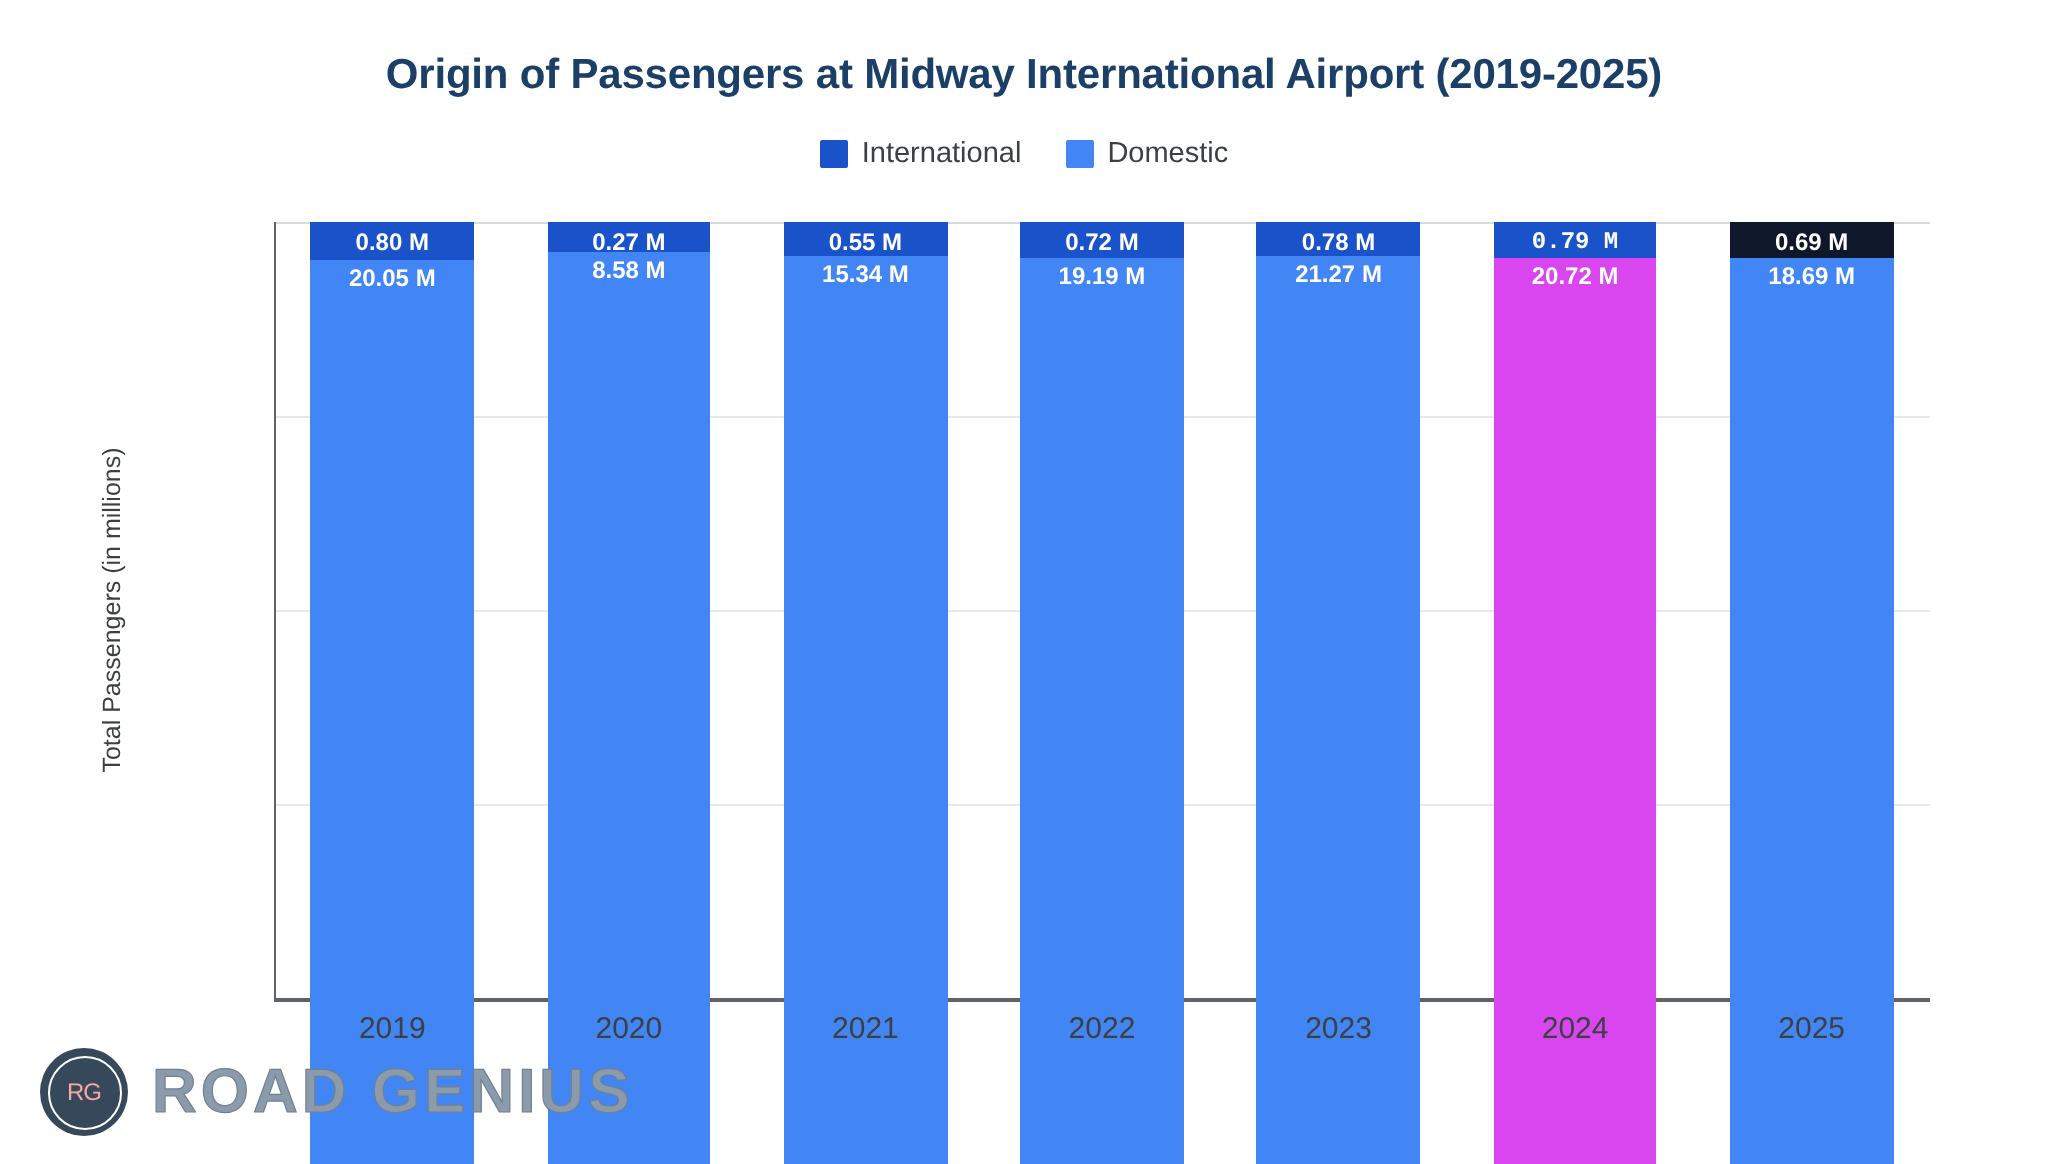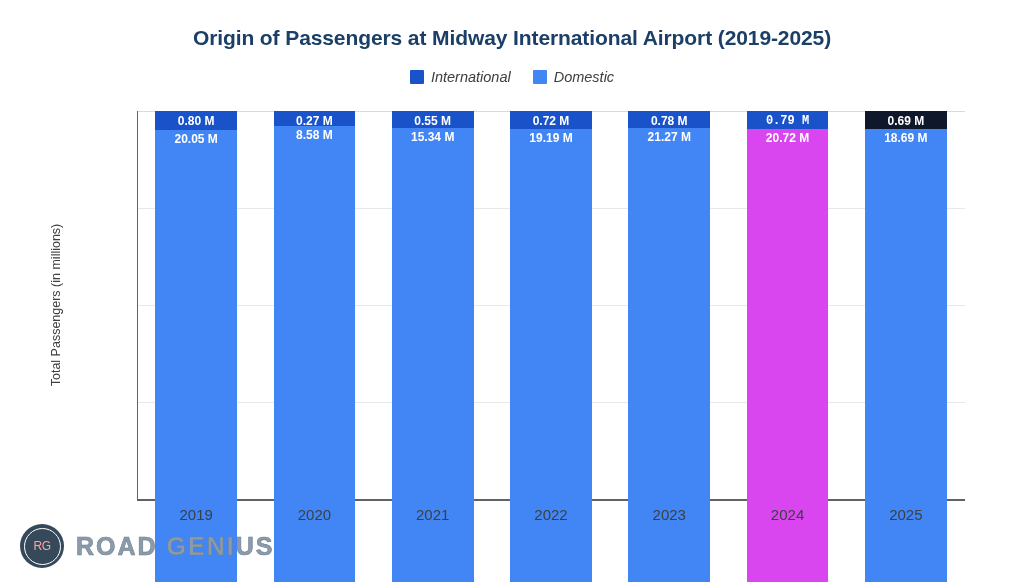--- a/index.html
+++ b/index.html
@@ -21,21 +21,20 @@
     letter-spacing: -0.1px;
   }
 
   .legend {
     position: absolute;
     top: 69px; left: 0; width: 1024px;
     display: flex;
     justify-content: center;
     align-items: center;
     gap: 22px;
-    font-style: italic;
   }
   .legend-item { display: flex; align-items: center; gap: 7px; }
   .legend-swatch { width: 14px; height: 14px; border-radius: 1px; }
   .legend-label { font-size: 14.5px; color: #3c4043; }
 
   
   .plot-wrap {
     position: absolute;
     left: 0; top: 0; width: 1024px; height: 582px;
   }
@@ -153,21 +152,21 @@
     position: absolute;
     left: 3.5px; top: 3.5px; right: 3.5px; bottom: 3.5px;
     border: 1.5px solid #ffffff;
     border-radius: 50%;
   }
   .logo-mark-text {
     font-size: 12px; font-weight: normal; color: #fca5a5;
     letter-spacing: -0.5px; z-index: 1;
   }
   .logo-word {
-    font-size: 25px;
+    font-size: 31px;
     font-weight: bold;
     color: #8b9bab;
     letter-spacing: 2px;
     -webkit-text-stroke: 0.6px #6f8190;
   }
 </style>
 </head>
 <body>
 
 <div class="chart-title">Origin of Passengers at Midway International Airport (2019-2025)</div>

